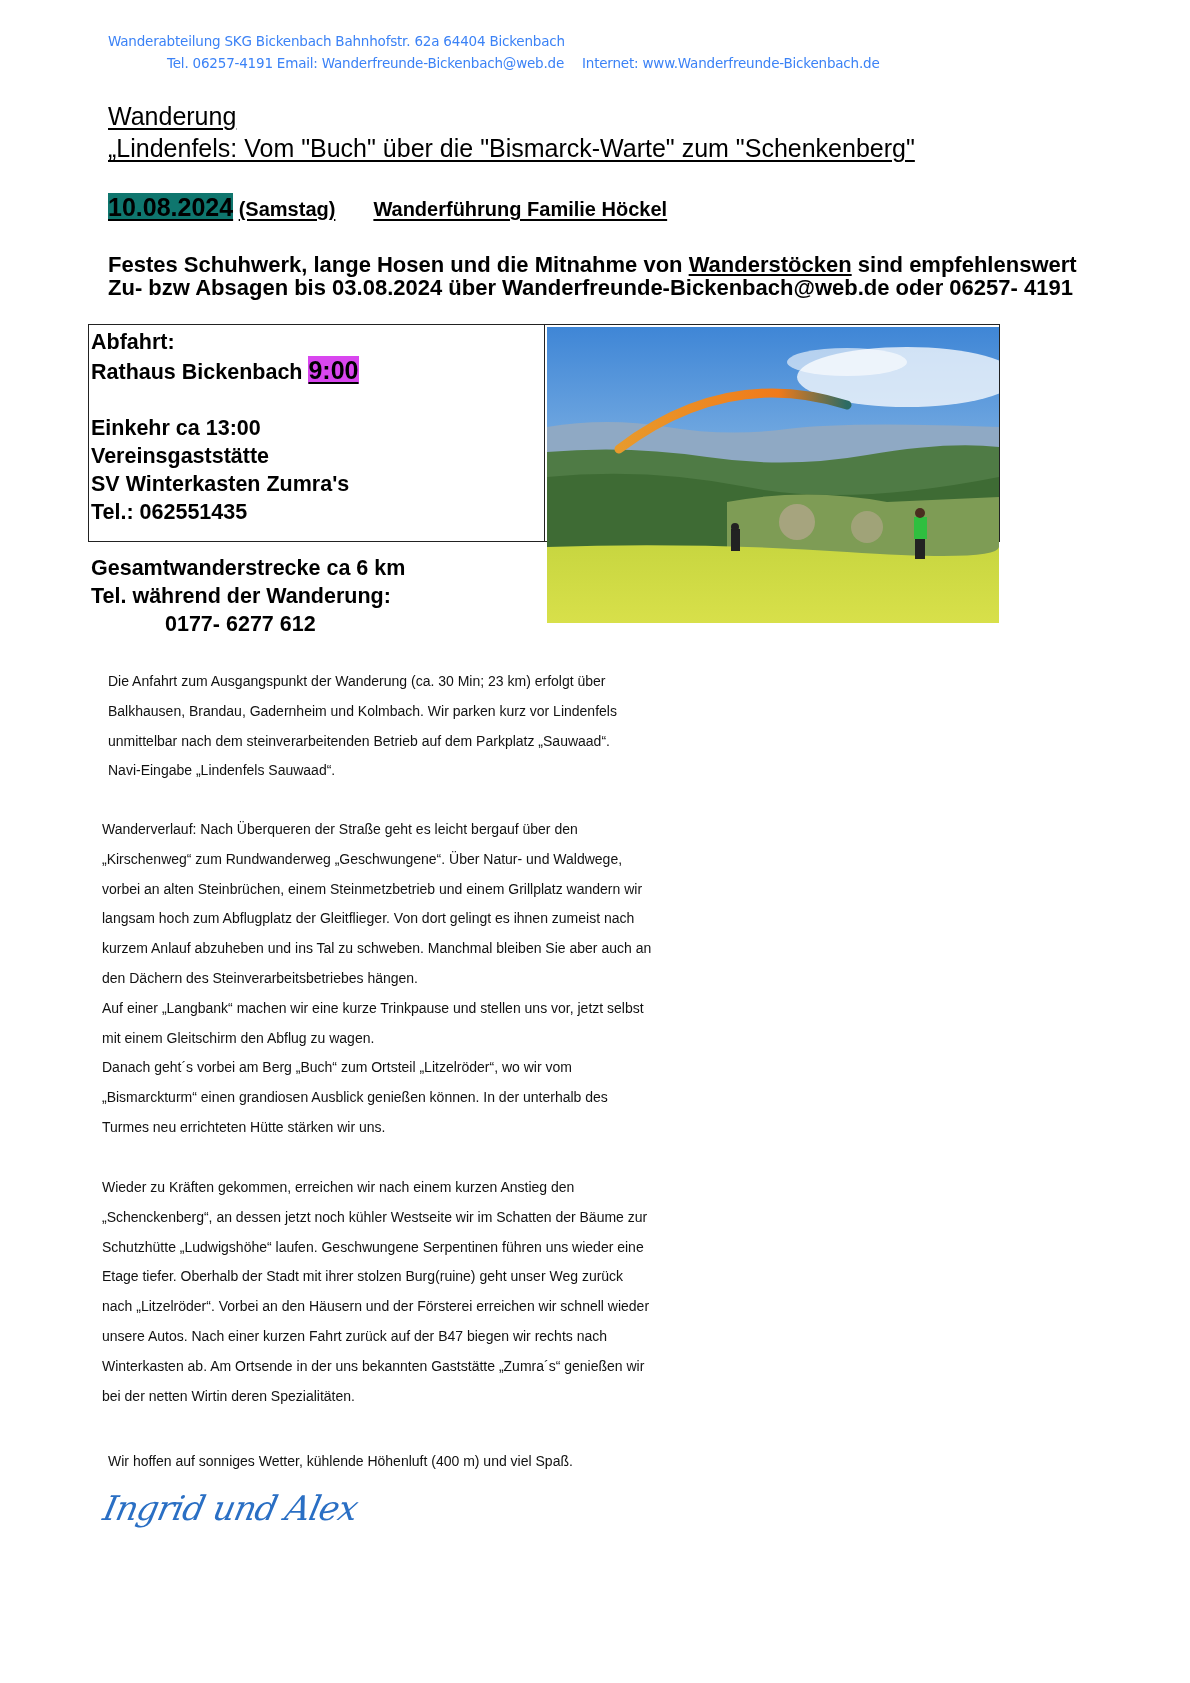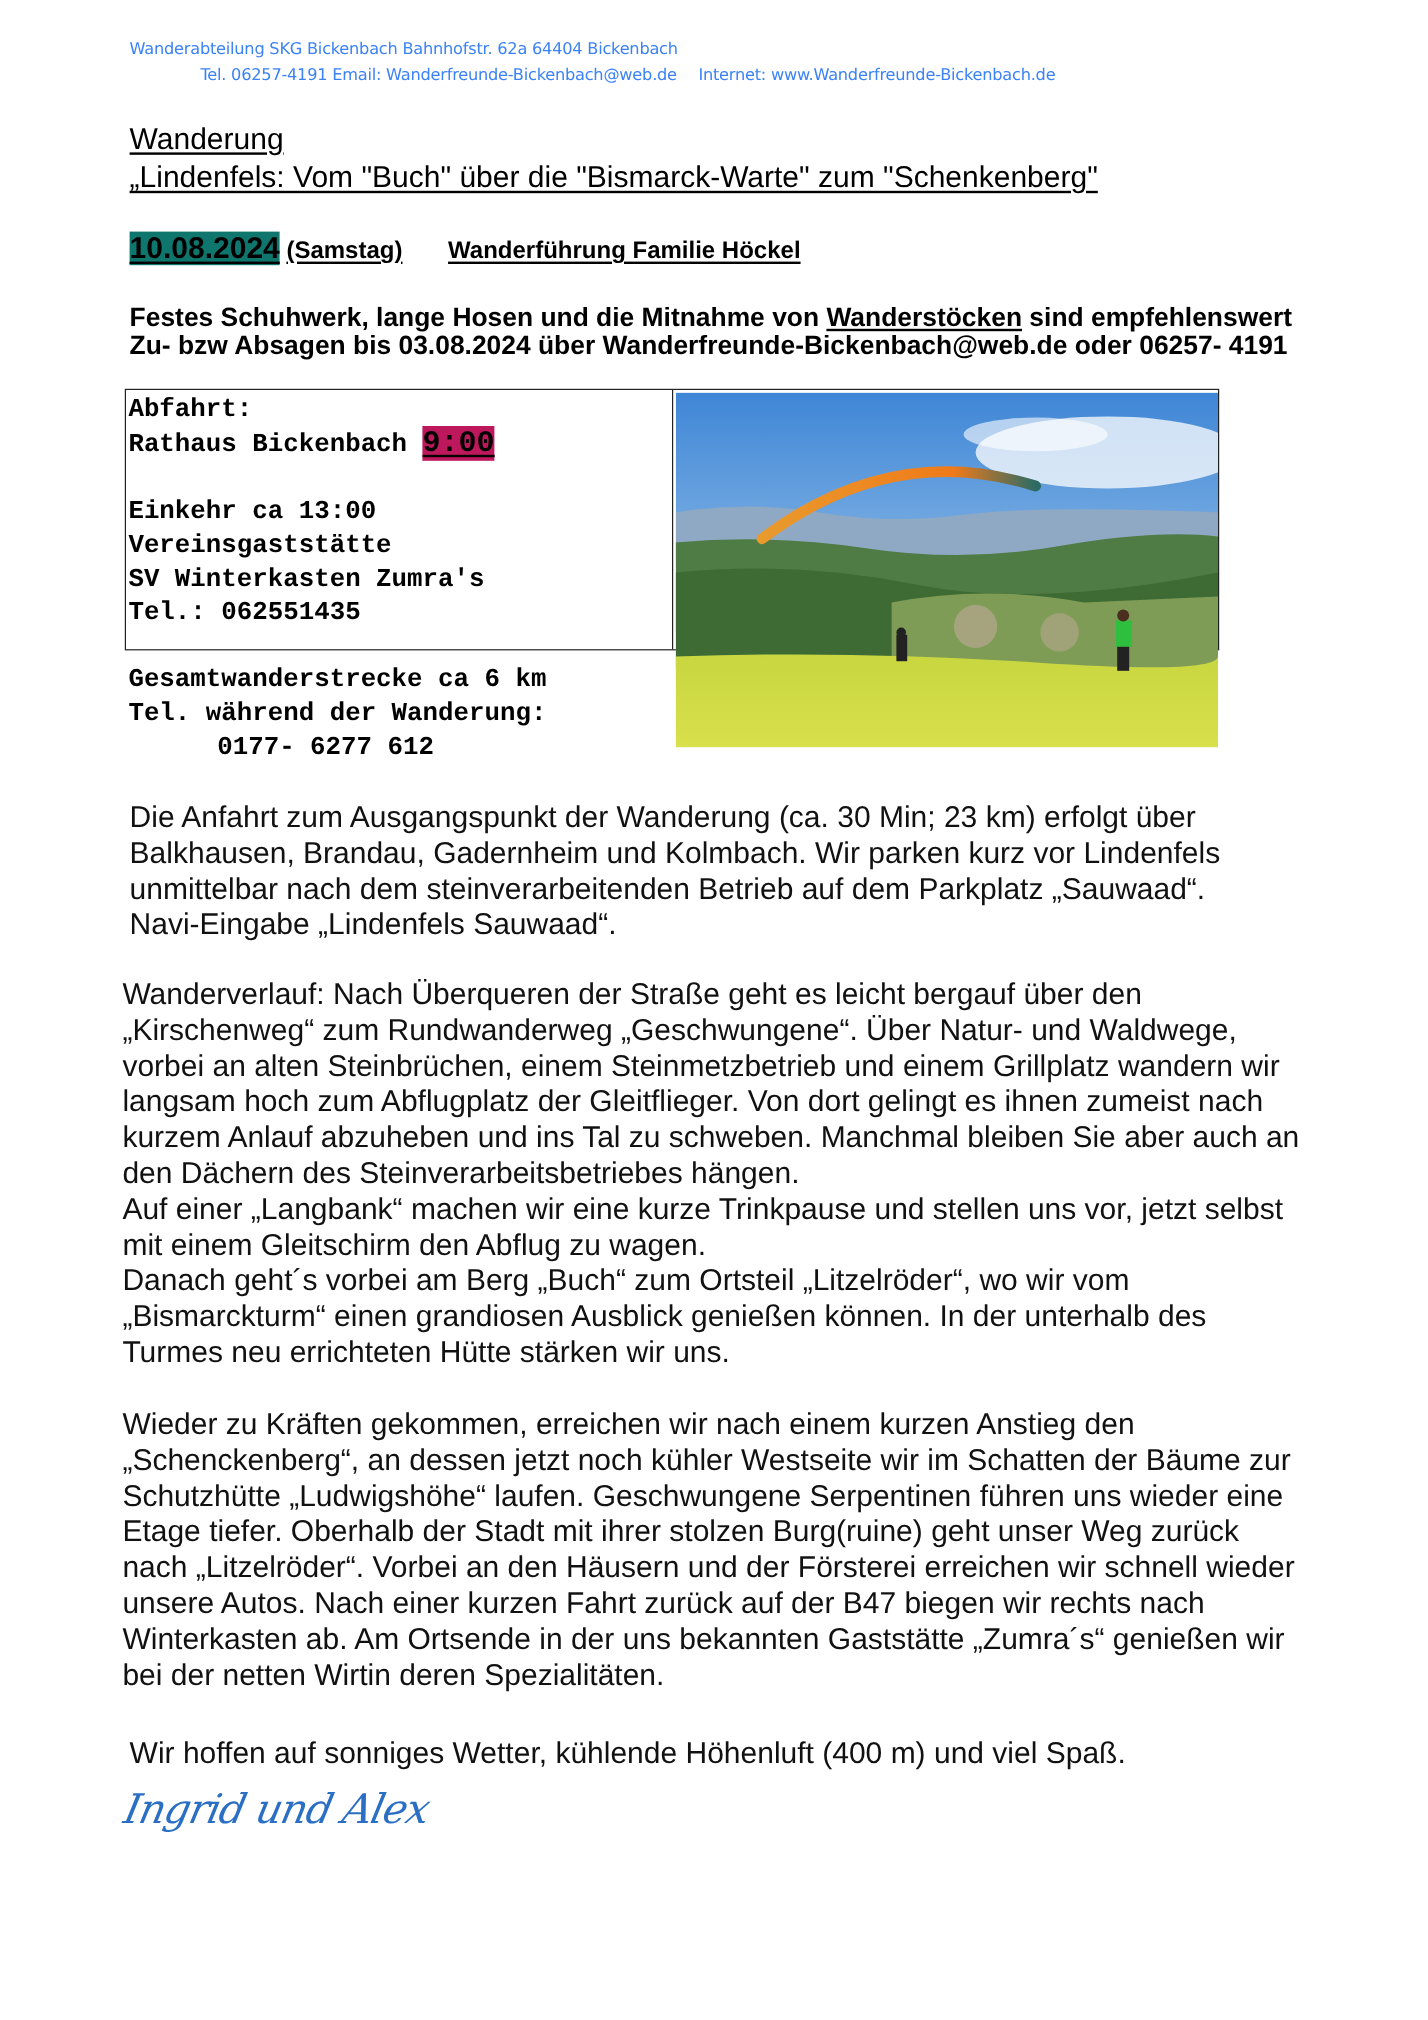--- a/index.html
+++ b/index.html
@@ -8,28 +8,28 @@
     .letterhead .line2 { padding-left: 59px; }
     .letterhead .gap { display: inline-block; width: 18px; }
     .title-block { position: absolute; left: 108px; top: 100px; font-weight: normal; font-size: 25px; line-height: 32px; }
     .title-block div { text-decoration: underline; text-decoration-thickness: 2px; text-underline-offset: 3px; }
     .date-line { position: absolute; left: 108px; top: 193px; font-weight: bold; font-size: 20px; }
     .date-line .date { background: #0f766e; font-size: 25px; text-decoration: underline; text-decoration-thickness: 2px; text-underline-offset: 3px; }
     .date-line .u { text-decoration: underline; text-decoration-thickness: 2px; text-underline-offset: 3px; }
     .date-line .spacer { display: inline-block; width: 38px; }
     .notes { position: absolute; left: 108px; top: 253px; font-weight: bold; font-size: 22px; line-height: 23px; }
     .notes .u { text-decoration: underline; }
-    .info-table { position: absolute; left: 104px; top: 324px; width: 912px; height: 218px; border: 1.5px solid #222; box-sizing: border-box; display: flex; font-family: Liberation Mono, monospace; }
+    .info-table { position: absolute; left: 88px; top: 324px; width: 912px; height: 218px; border: 1.5px solid #222; box-sizing: border-box; display: flex; }
     .info-left { width: 456px; border-right: 1.5px solid #222; box-sizing: border-box; padding: 3px 0 0 2px; font-weight: bold; font-size: 21.5px; line-height: 28px; }
     .info-left .blank { height: 28px; }
-    .info-left .time { background: #be185d; text-decoration: underline; text-decoration-thickness: 2px; text-underline-offset: 3px; font-size: 25px; }
+    .info-left .time { background: #d946ef; text-decoration: underline; text-decoration-thickness: 2px; text-underline-offset: 3px; font-size: 25px; }
     .info-left .indent { padding-left: 74px; }
     .info-right { flex: 1; padding: 2px 0 0 2px; }
     .photo { width: 452px; height: 296px; position: relative; overflow: hidden; }
-    .body-text { position: absolute; font-size: 25px; line-height: 29.8px; color: #111; }
+    .body-text { position: absolute; font-size: 14px; line-height: 29.8px; color: #111; }
     .p1 { left: 108px; top: 667px; width: 980px; }
     .p2 { left: 102px; top: 815px; width: 1040px; }
     .p3 { left: 102px; top: 1173px; width: 1040px; }
     .p4 { left: 108px; top: 1447px; width: 980px; }
     .signature { position: absolute; left: 104px; top: 1488px; font-family: "DejaVu Serif", serif; font-style: italic; font-size: 34px; color: #2a6fc4; letter-spacing: -1px; transform: skewX(-12deg); }
   </style>
 </head>
 <body>
 
 <div class="letterhead">

